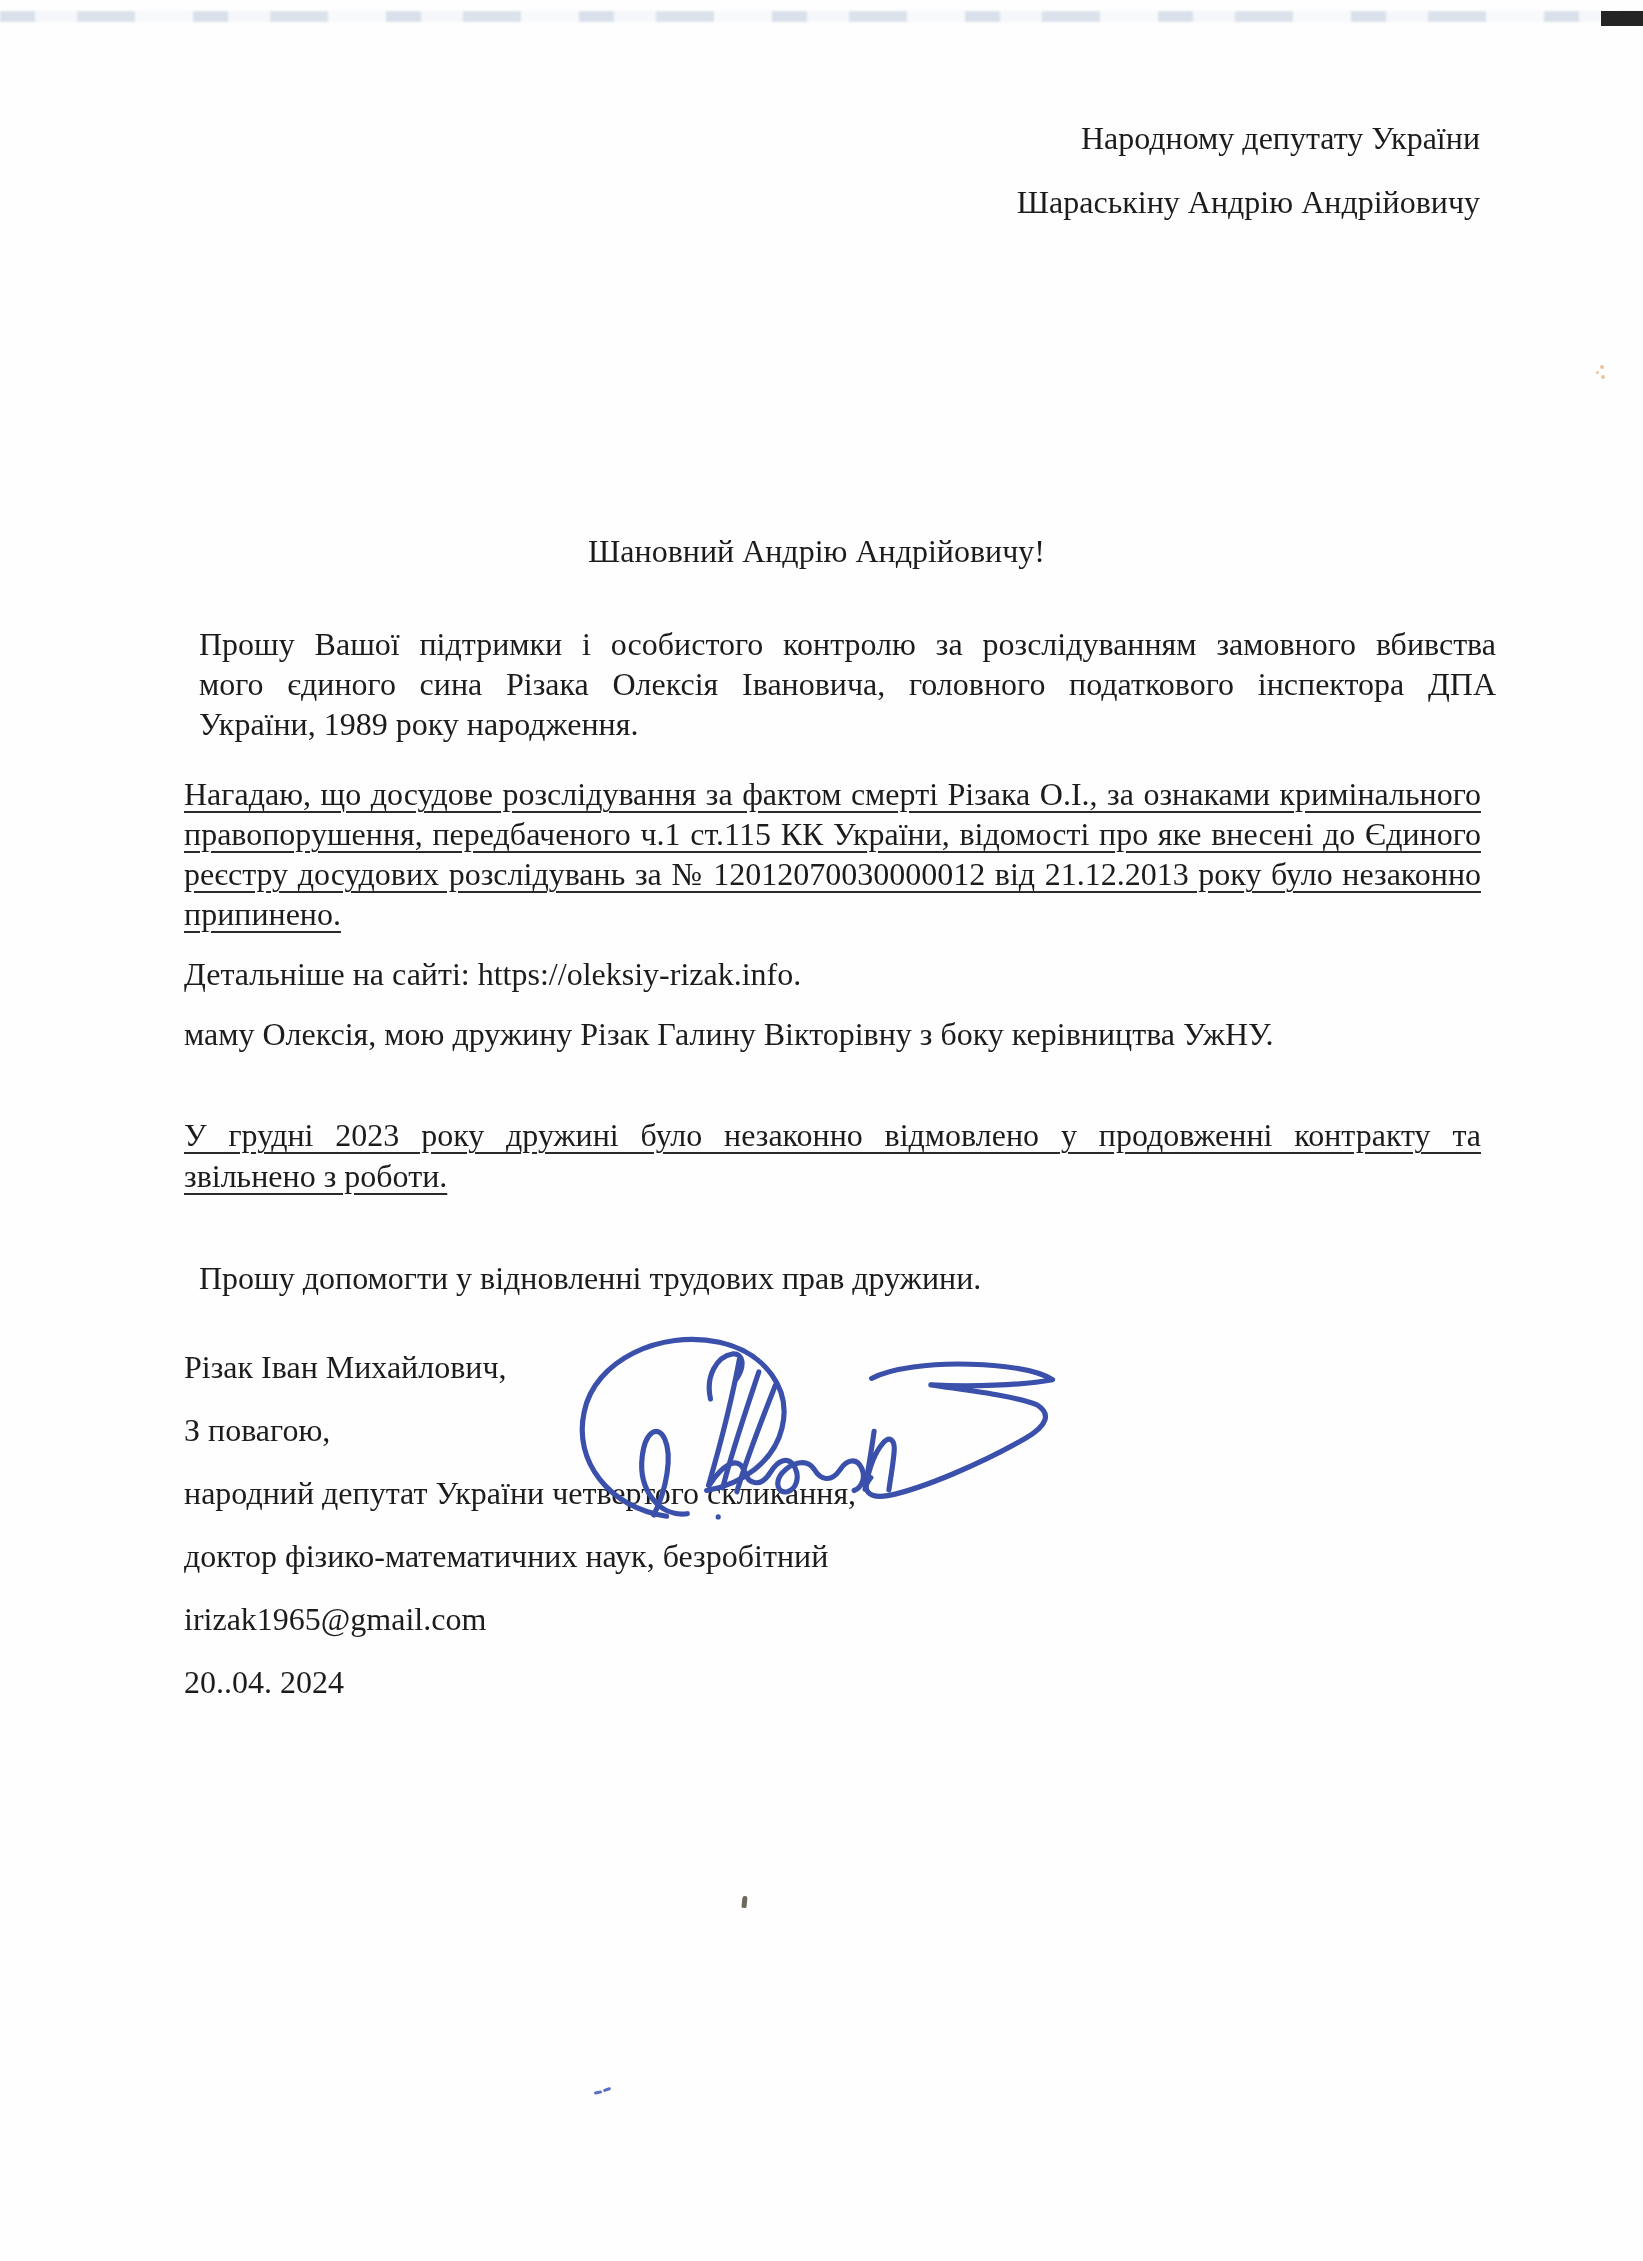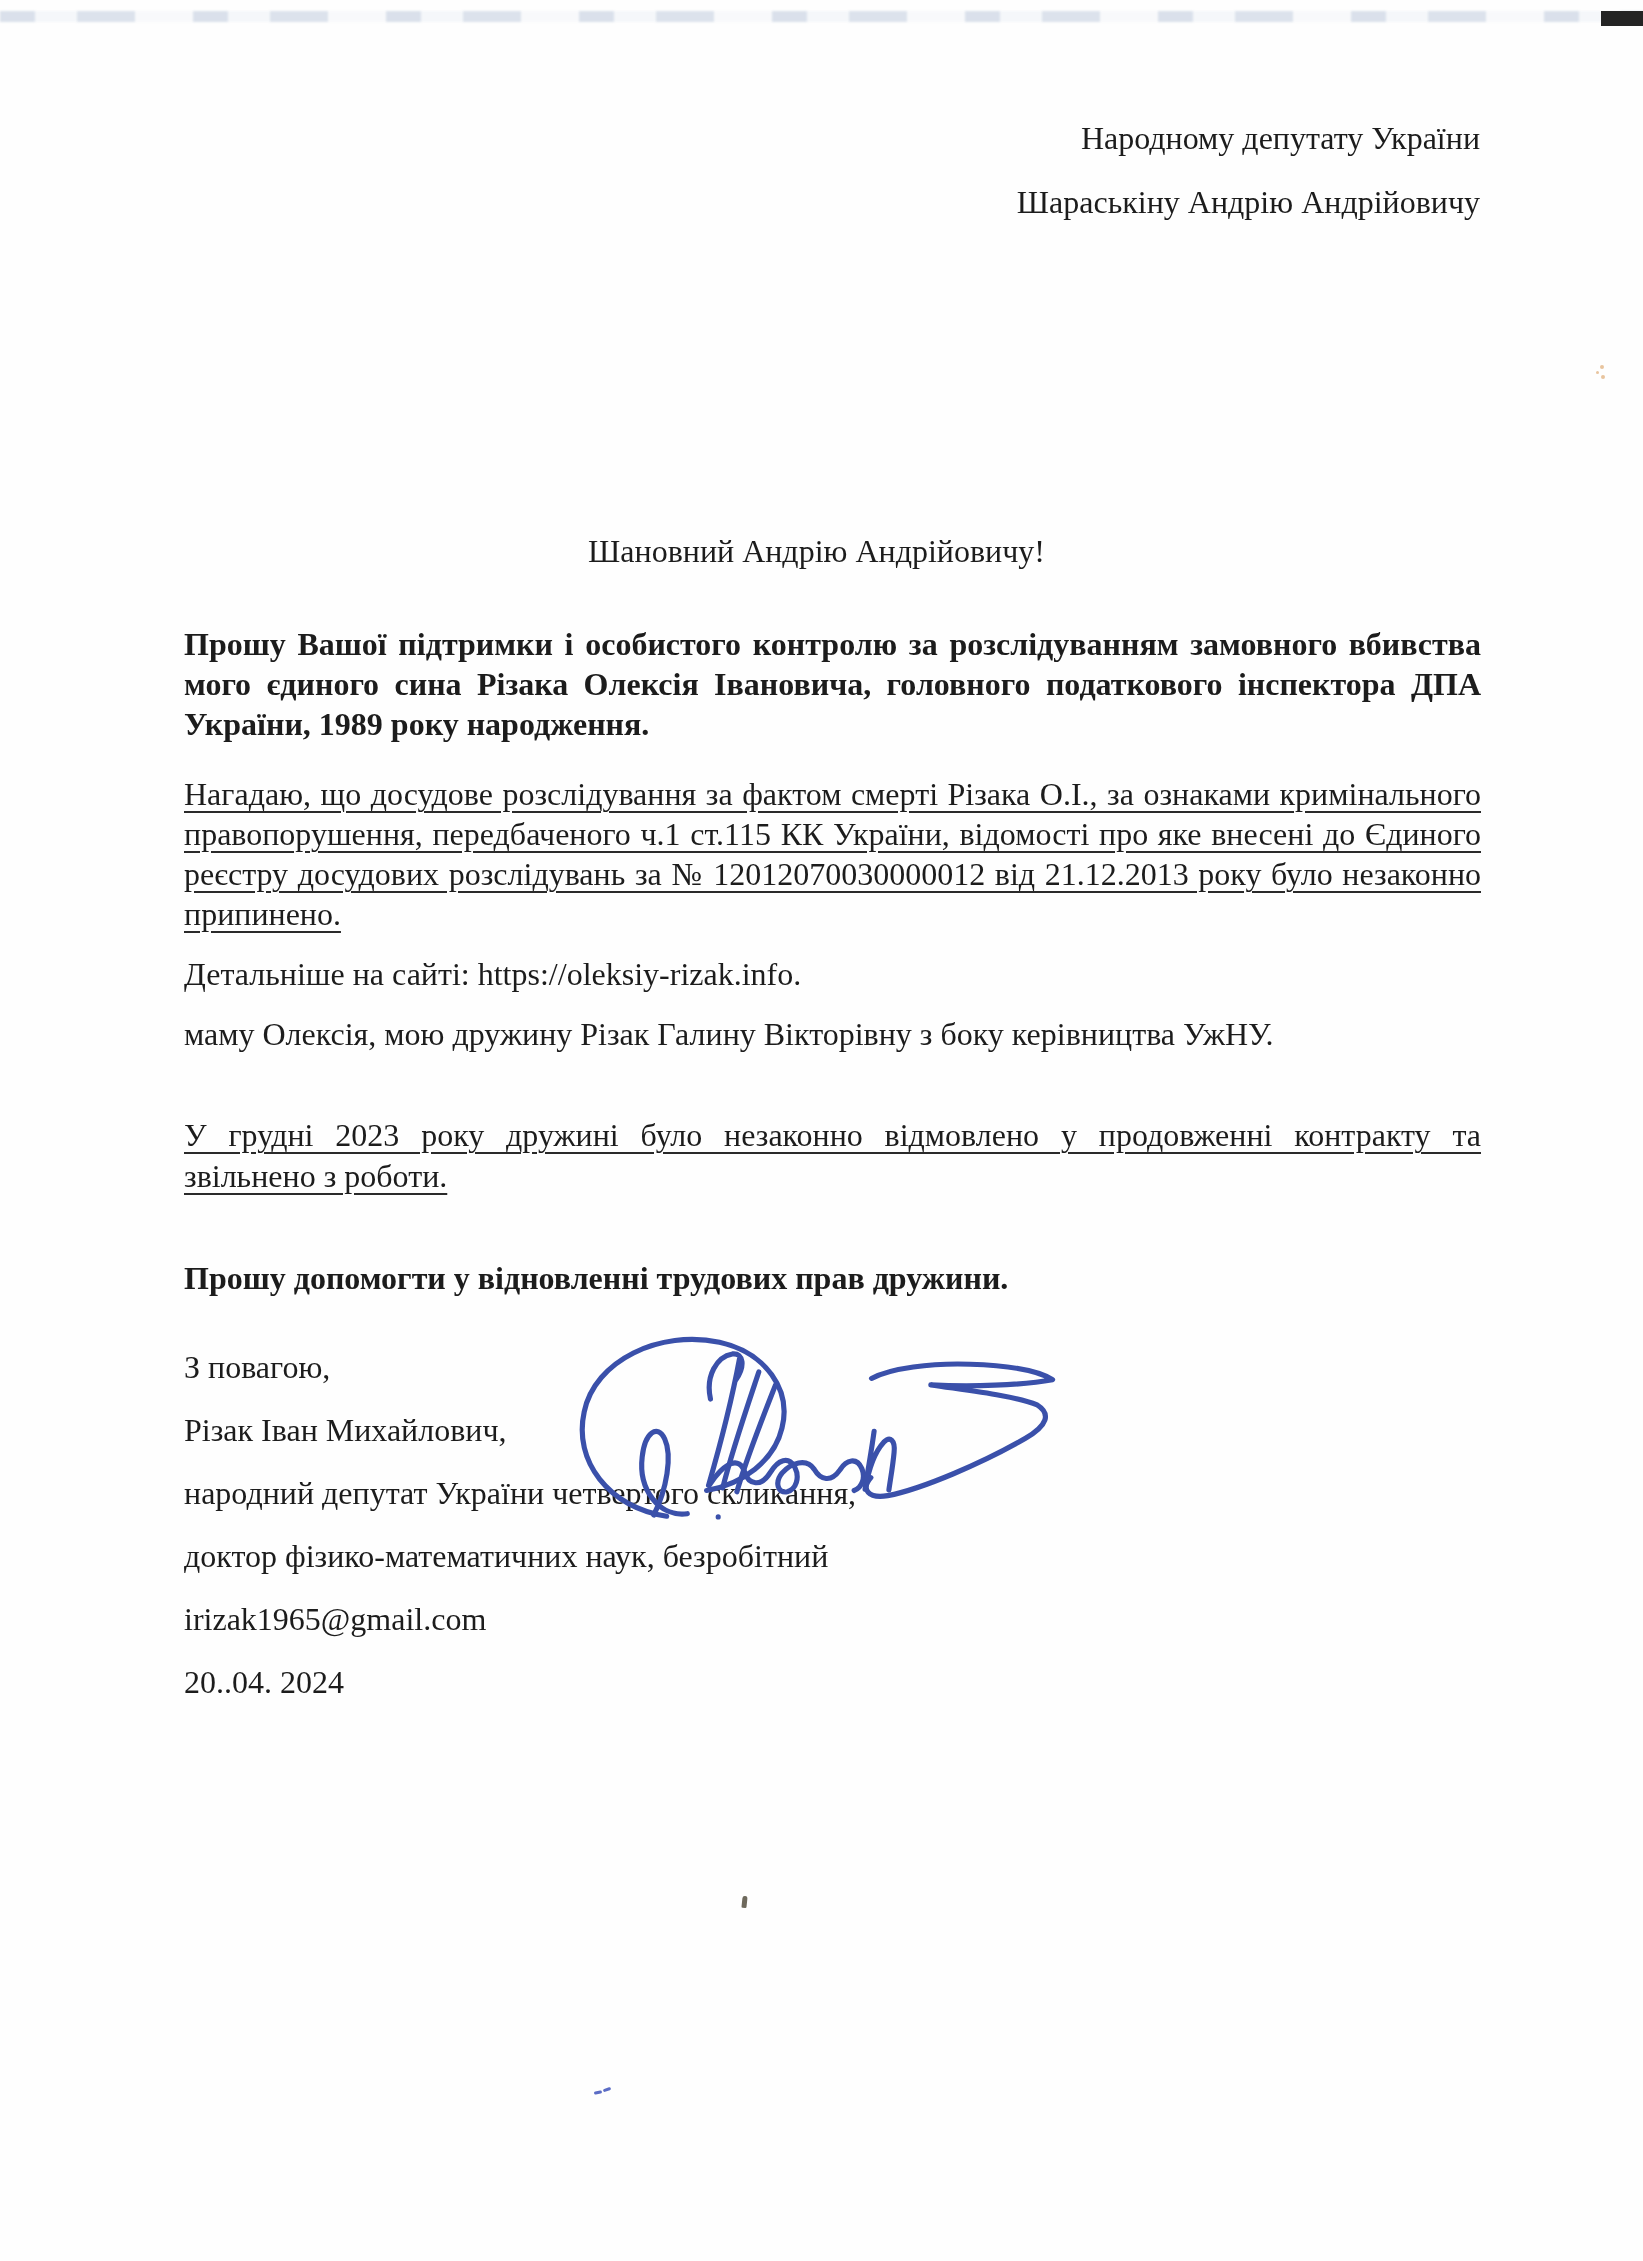--- a/index.html
+++ b/index.html
@@ -49,21 +49,21 @@
   }
   .salutation{
     position:absolute;left:168px;top:531px;width:1297px;
     text-align:center;line-height:40px;
   }
   .para{
     position:absolute;left:184px;width:1297px;line-height:40px;
   }
   .para .jl{display:block;text-align:justify;text-align-last:justify;text-justify:inter-word;}
   .para .ll{display:block;text-align:left;white-space:nowrap;}
-  .bold{font-weight:bold;}
+  .bold{font-weight:normal;margin-left:15px;}
   .uline .jl,.uline .ll{
     text-decoration:underline;
     text-decoration-thickness:1.6px;
     text-underline-offset:5.8px;
     text-decoration-color:#2a2a2a;
   }
   .sigblock{
     position:absolute;left:184px;top:1336px;width:1297px;
     line-height:63px;
   }
@@ -123,22 +123,22 @@
   <div class="para uline" style="top:1115px;line-height:41px">
     <span class="jl">У грудні 2023 року дружині було незаконно відмовлено у продовженні контракту та</span>
     <span class="ll">звільнено з роботи.</span>
   </div>
 
   <div class="para bold" style="top:1258px">
     <span class="ll">Прошу допомогти у відновленні трудових прав дружини.</span>
   </div>
 
   <div class="sigblock">
+    <div>Різак Іван Михайлович,</div>
     <div>З повагою,</div>
-    <div>Різак Іван Михайлович,</div>
     <div>народний депутат України четвертого скликання,</div>
     <div>доктор фізико-математичних наук, безробітний</div>
     <div>irizak1965@gmail.com</div>
     <div>20..04. 2024</div>
   </div>
 
   <svg class="signature" viewBox="0 0 790 312">
     <path d="M 150,300 C 60,285 5,215 22,138 C 38,58 140,10 232,30 C 304,46 344,104 329,163 C 317,214 268,250 212,260"></path>
     <path d="M 182,296 C 138,302 106,258 112,208 C 116,170 136,156 147,180 C 159,206 150,258 130,298"></path>
     <path d="M 218,118 C 210,82 228,52 252,48 C 270,46 272,68 257,89 M 263,56 C 251,120 233,190 215,252 M 293,76 C 273,136 251,200 237,256 M 319,96 C 297,152 273,212 259,262"></path>

